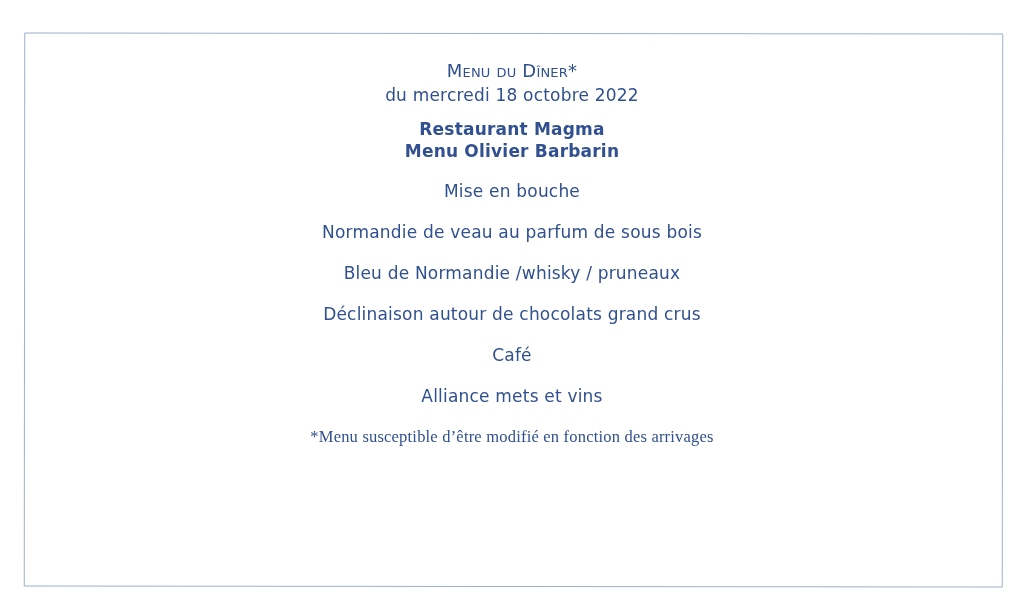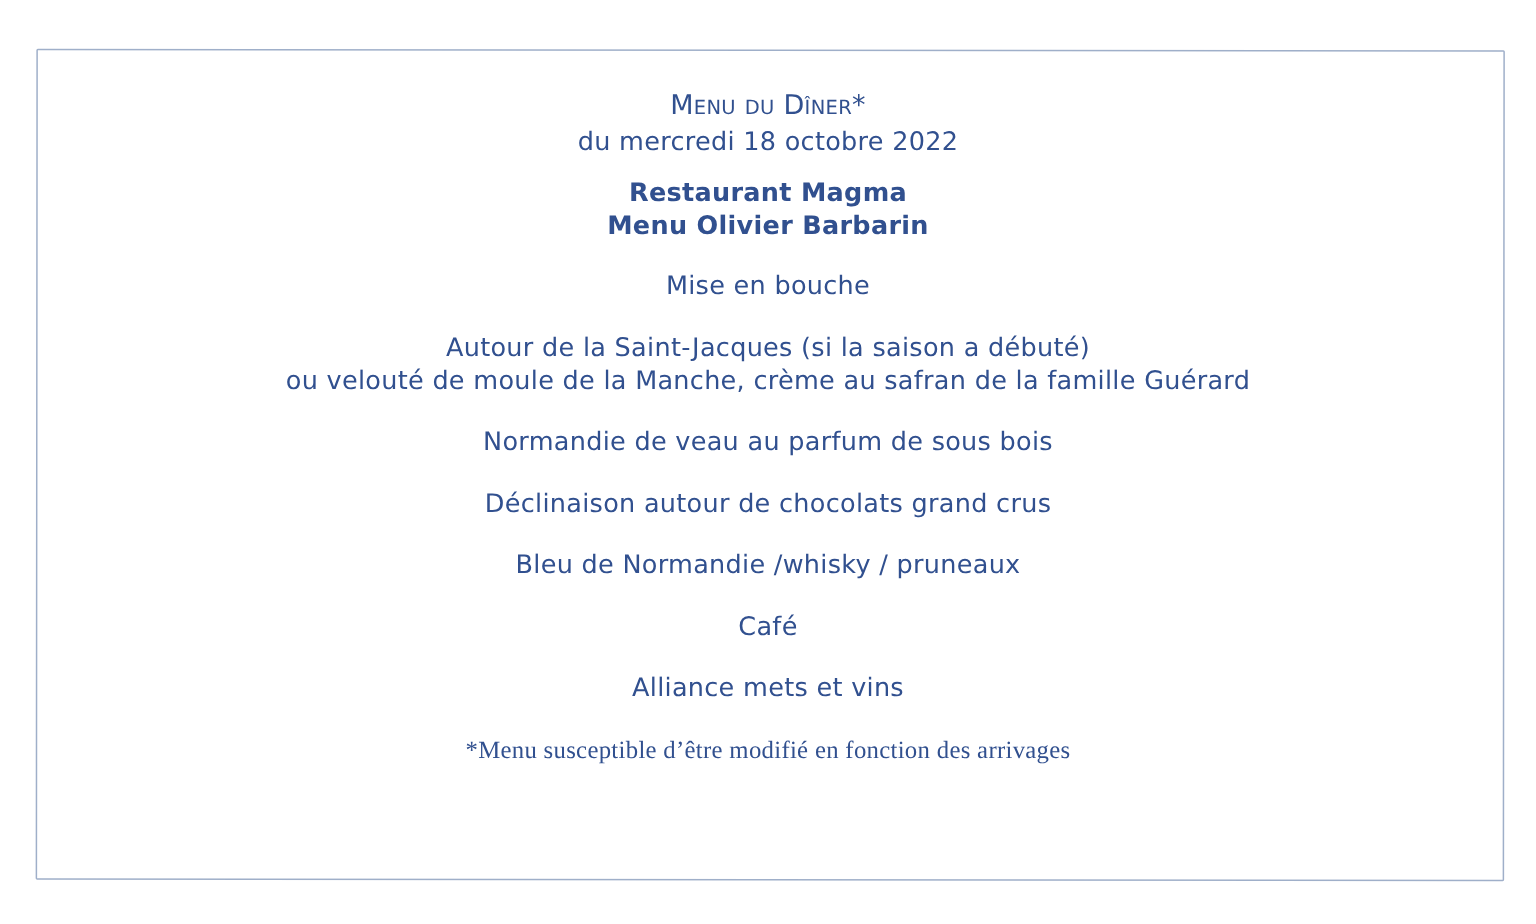--- a/index.html
+++ b/index.html
@@ -64,21 +64,20 @@
   .line {
     font-size: 17px;
     line-height: 22px;
   }
 
   .courses {
     display: flex;
     flex-direction: column;
     gap: 19px;
     margin-bottom: 19px;
-    align-items: center;
   }
 
   .footnote {
     font-size: 16.5px;
     line-height: 22px;
     font-family: Liberation Serif, serif;
   }
 </style>
 </head>
 <body>
@@ -96,31 +95,27 @@
     <div class="restaurant-block">
       <div class="line">Restaurant Magma</div>
       <div class="line">Menu Olivier Barbarin</div>
     </div>
 
     <div class="courses">
       <div class="course">
         <div class="line">Mise en bouche</div>
       </div>
       <div class="course">
-        <div class="line">Autour de la Saint-Jacques (si la saison a débuté)</div>
-        <div class="line">ou velouté de moule de la Manche, crème au safran de la famille Guérard</div>
-      </div>
-      <div class="course">
         <div class="line">Normandie de veau au parfum de sous bois</div>
       </div>
       <div class="course">
-        <div class="line">Déclinaison autour de chocolats grand crus</div>
+        <div class="line">Bleu de Normandie /whisky / pruneaux</div>
       </div>
       <div class="course">
-        <div class="line">Bleu de Normandie /whisky / pruneaux</div>
+        <div class="line">Déclinaison autour de chocolats grand crus</div>
       </div>
       <div class="course">
         <div class="line">Café</div>
       </div>
       <div class="course">
         <div class="line">Alliance mets et vins</div>
       </div>
     </div>
 
     <div class="footnote">*Menu susceptible d’être modifié en fonction des arrivages</div>

